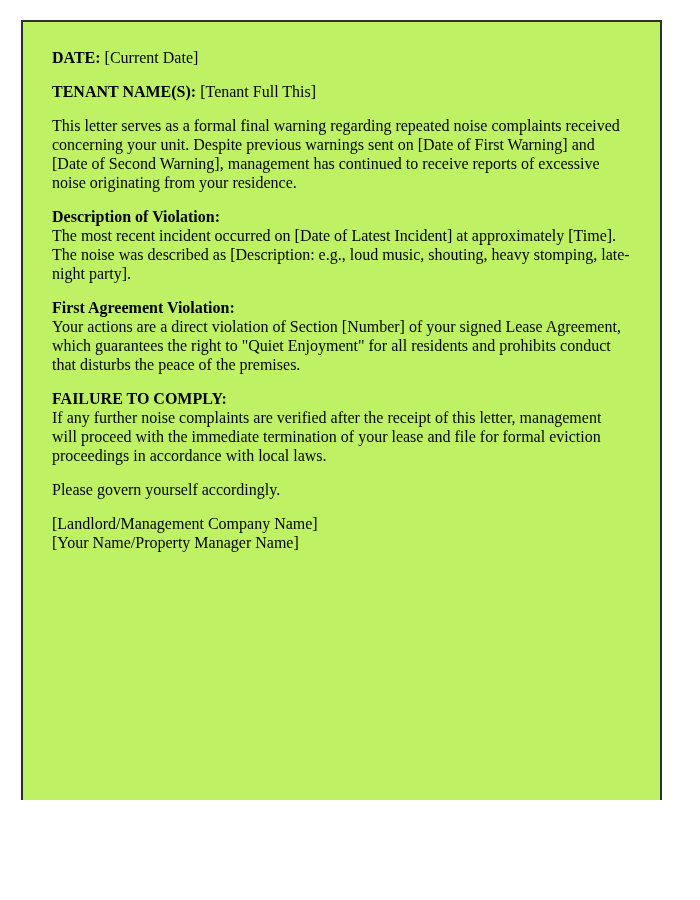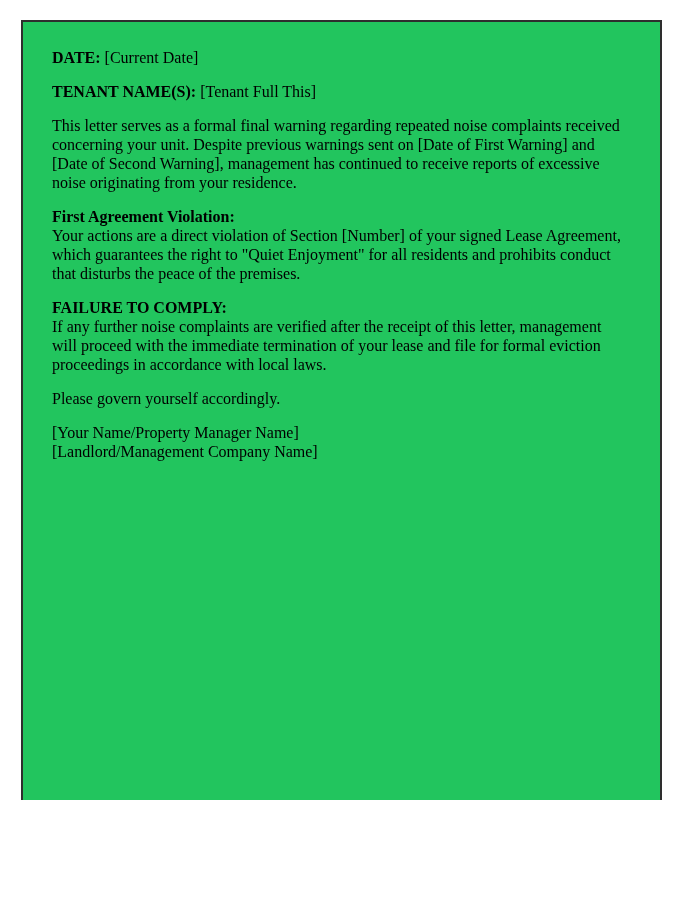--- a/index.html
+++ b/index.html
@@ -15,21 +15,21 @@
     color: #000000;
     overflow: hidden;
   }
   .page {
     position: absolute;
     left: 21px;
     top: 20px;
     width: 641px;
     height: 780px;
     box-sizing: border-box;
-    background: #22c55e;
+    background: #bef264;
     border: 2px solid #2e2e2e;
     border-bottom: none;
     padding: 26px 30px 0 29px;
   }
   .page p {
     margin: 0 0 15px 0;
     font-size: 16px;
     line-height: 19px;
   }
   .b {
@@ -50,27 +50,28 @@
 
   <p><span class="b">DATE:</span> <span>[Current Date]</span></p>
 
   <p><span class="b">TENANT NAME(S):</span> <span>[Tenant Full This]</span></p>
 
 
 
 
   <p>This letter serves as a formal final warning regarding repeated noise complaints received concerning your unit. Despite previous warnings sent on [Date of First Warning] and [Date of Second Warning], management has continued to receive reports of excessive noise originating from your residence.</p>
 
+  <p><span class="heading-line">Description of Violation:</span><span>The most recent incident occurred on [Date of Latest Incident] at approximately [Time]. The noise was described as [Description: e.g., loud music, shouting, heavy stomping, late-night party].</span></p>
 
   <p><span class="heading-line">First Agreement Violation:</span><span>Your actions are a direct violation of Section [Number] of your signed Lease Agreement, which guarantees the right to "Quiet Enjoyment" for all residents and prohibits conduct that disturbs the peace of the premises.</span></p>
 
 
   <p><span class="heading-line">FAILURE TO COMPLY:</span><span>If any further noise complaints are verified after the receipt of this letter, management will proceed with the immediate termination of your lease and file for formal eviction proceedings in accordance with local laws.</span></p>
 
   <p>Please govern yourself accordingly.</p>
 
 
   <p>
+      <span class="sig-line">[Landlord/Management Company Name]</span>
       <span class="sig-line">[Your Name/Property Manager Name]</span>
-      <span class="sig-line">[Landlord/Management Company Name]</span>
     </p>
 
 </div>
 
 </body></html>

